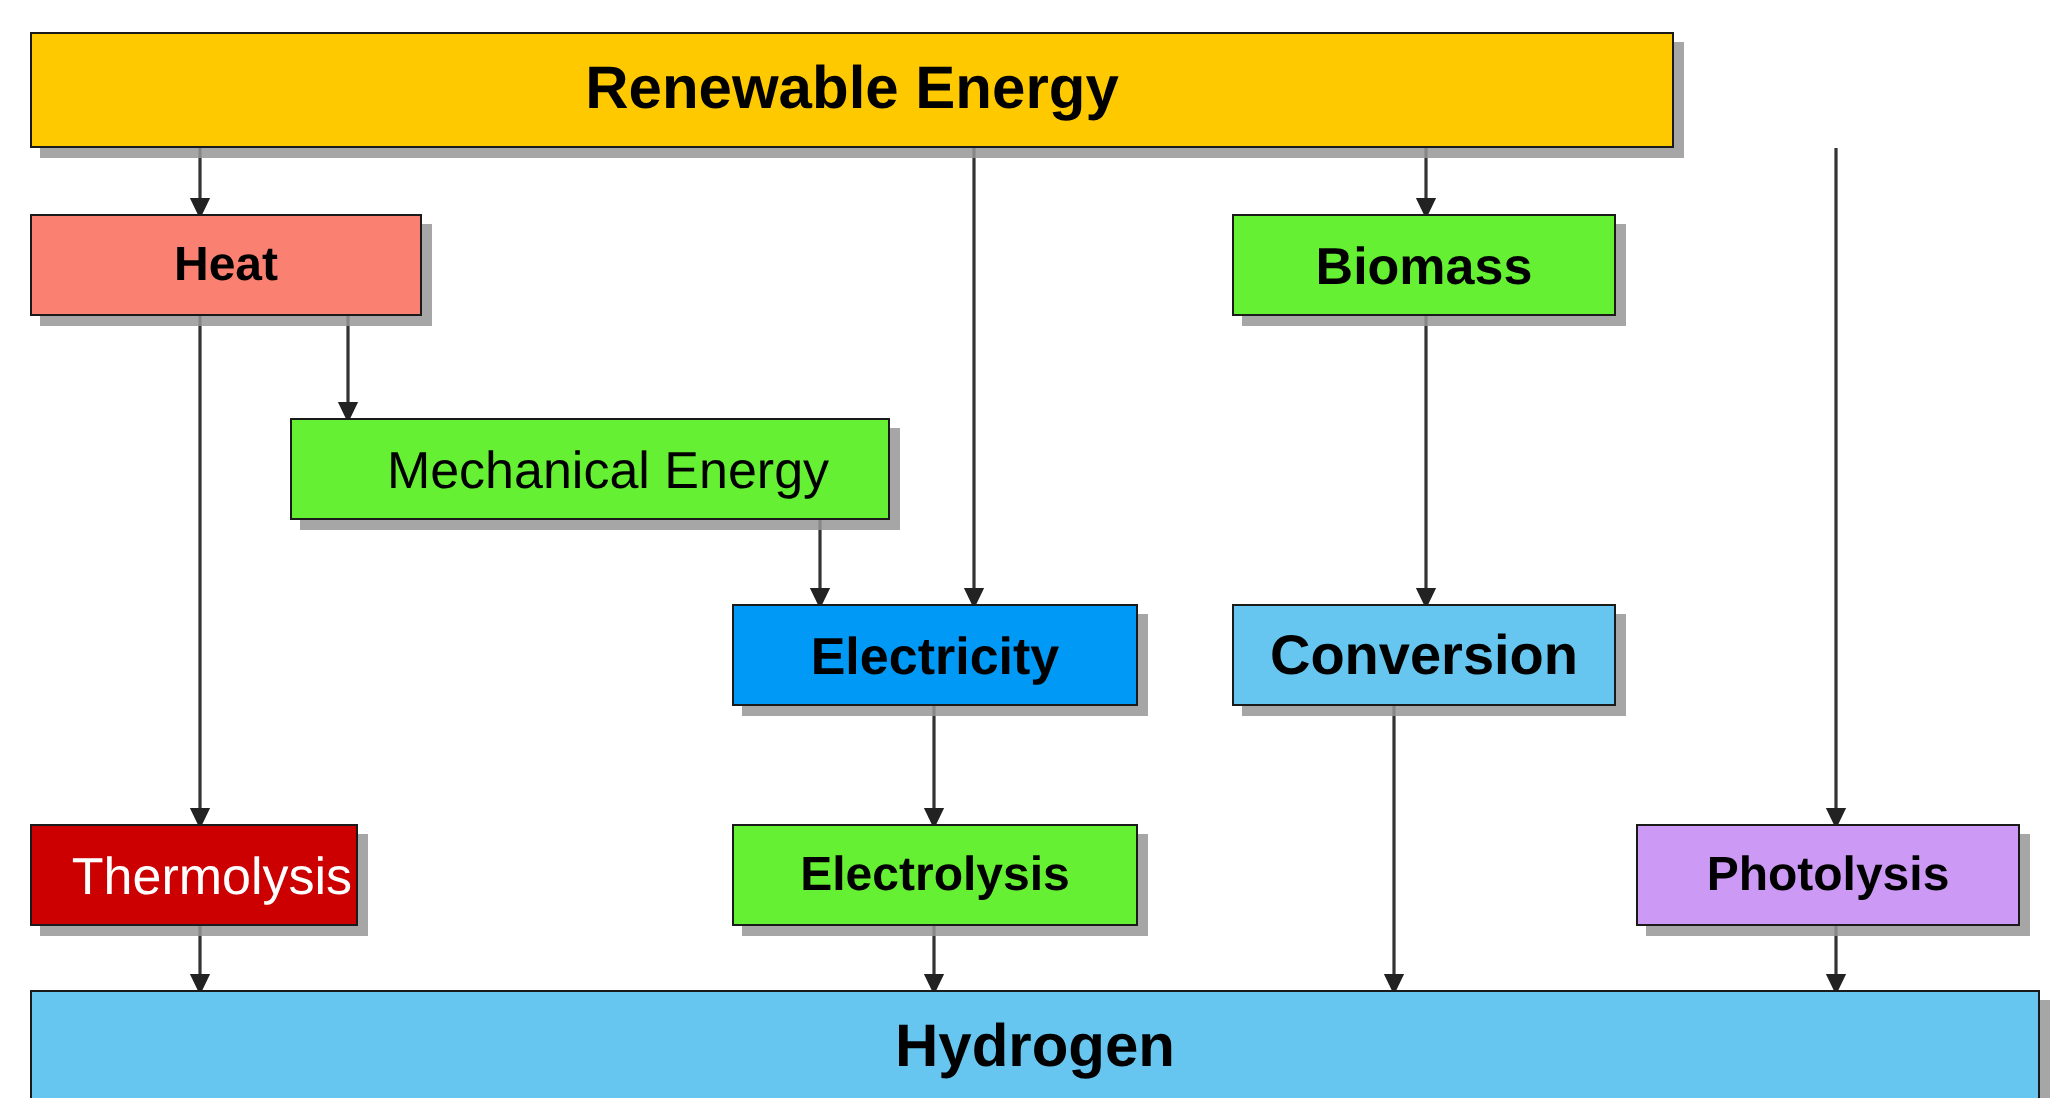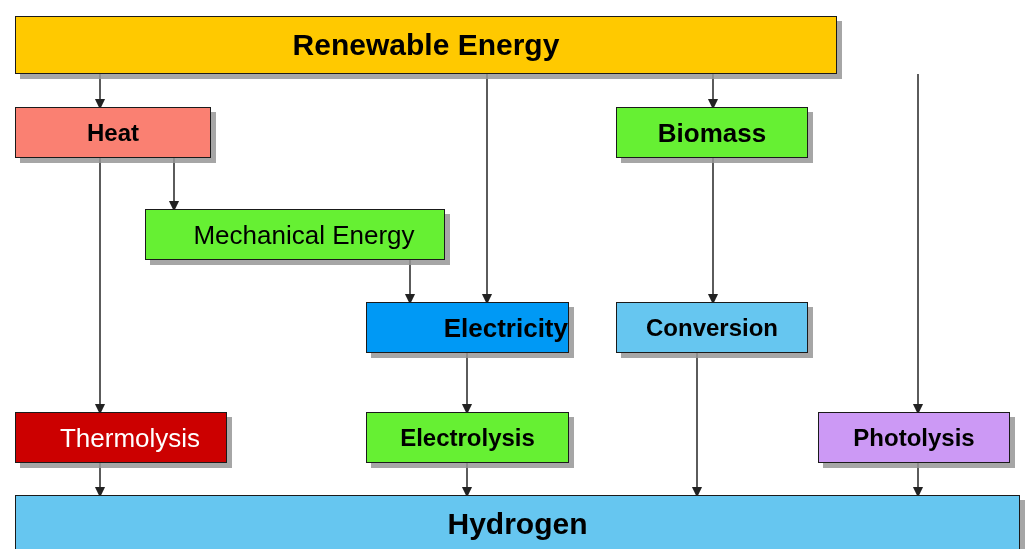--- a/index.html
+++ b/index.html
@@ -54,27 +54,27 @@
       </div>
       <div class="node bold" style="left: 15px; top: 107px; width: 196px; height: 51px; background: rgb(250, 128, 114); color: rgb(0, 0, 0); font-size: 24px;">
         <span>Heat</span>
       </div>
       <div class="node bold" style="left: 616px; top: 107px; width: 192px; height: 51px; background: rgb(102, 240, 51); color: rgb(0, 0, 0); font-size: 26px;">
         <span>Biomass</span>
       </div>
       <div class="node reg" style="left: 145px; top: 209px; width: 300px; height: 51px; background: rgb(102, 240, 51); color: rgb(0, 0, 0); font-size: 26px;">
         <span>Mechanical Energy</span>
       </div>
-      <div class="node bold" style="left: 366px; top: 302px; width: 203px; height: 51px; background: rgb(0, 153, 245); color: rgb(0, 0, 0); font-size: 26px; justify-content: flex-end;">
+      <div class="node bold" style="left: 366px; top: 302px; width: 203px; height: 51px; background: rgb(0, 153, 245); color: rgb(0, 0, 0); font-size: 26px;">
         <span>Electricity</span>
       </div>
-      <div class="node bold" style="left: 616px; top: 302px; width: 192px; height: 51px; background: rgb(102, 198, 240); color: rgb(0, 0, 0); font-size: 24px;">
+      <div class="node bold" style="left: 616px; top: 302px; width: 192px; height: 51px; background: rgb(102, 198, 240); color: rgb(0, 0, 0); font-size: 28px;">
         <span>Conversion</span>
       </div>
-      <div class="node reg" style="left: 15px; top: 412px; width: 212px; height: 51px; background: rgb(204, 0, 0); color: rgb(255, 255, 255); font-size: 26px; align-items: center;">
+      <div class="node reg" style="left: 15px; top: 412px; width: 164px; height: 51px; background: rgb(204, 0, 0); color: rgb(255, 255, 255); font-size: 26px; align-items: center;">
         <span>Thermolysis</span>
       </div>
       <div class="node bold" style="left: 366px; top: 412px; width: 203px; height: 51px; background: rgb(102, 240, 51); color: rgb(0, 0, 0); font-size: 24px;">
         <span>Electrolysis</span>
       </div>
       <div class="node bold" style="left: 818px; top: 412px; width: 192px; height: 51px; background: rgb(204, 153, 245); color: rgb(0, 0, 0); font-size: 24px;">
         <span>Photolysis</span>
       </div>
       <div class="node bold" style="left: 15px; top: 495px; width: 1005px; height: 58px; background: rgb(102, 198, 240); color: rgb(0, 0, 0); font-size: 30px;">
         <span>Hydrogen</span>

